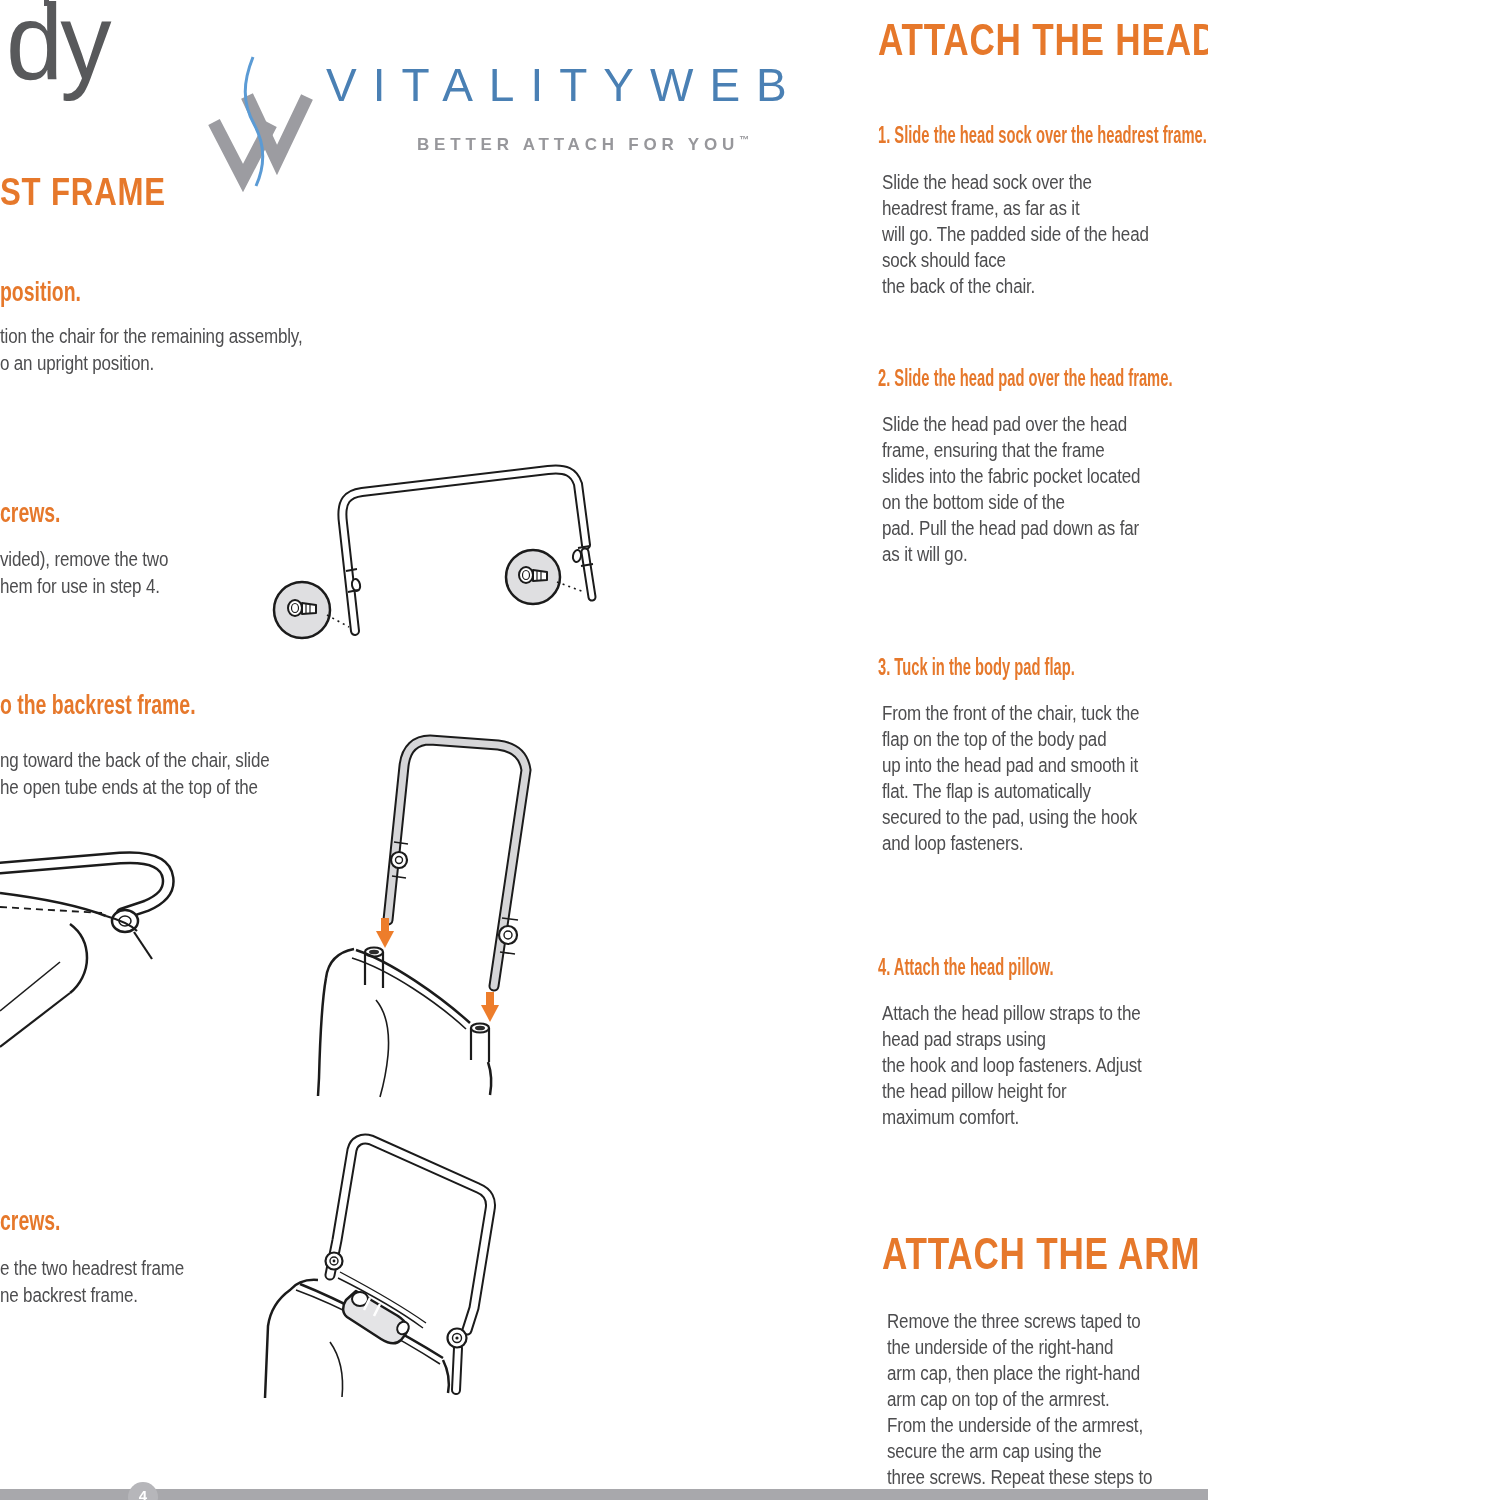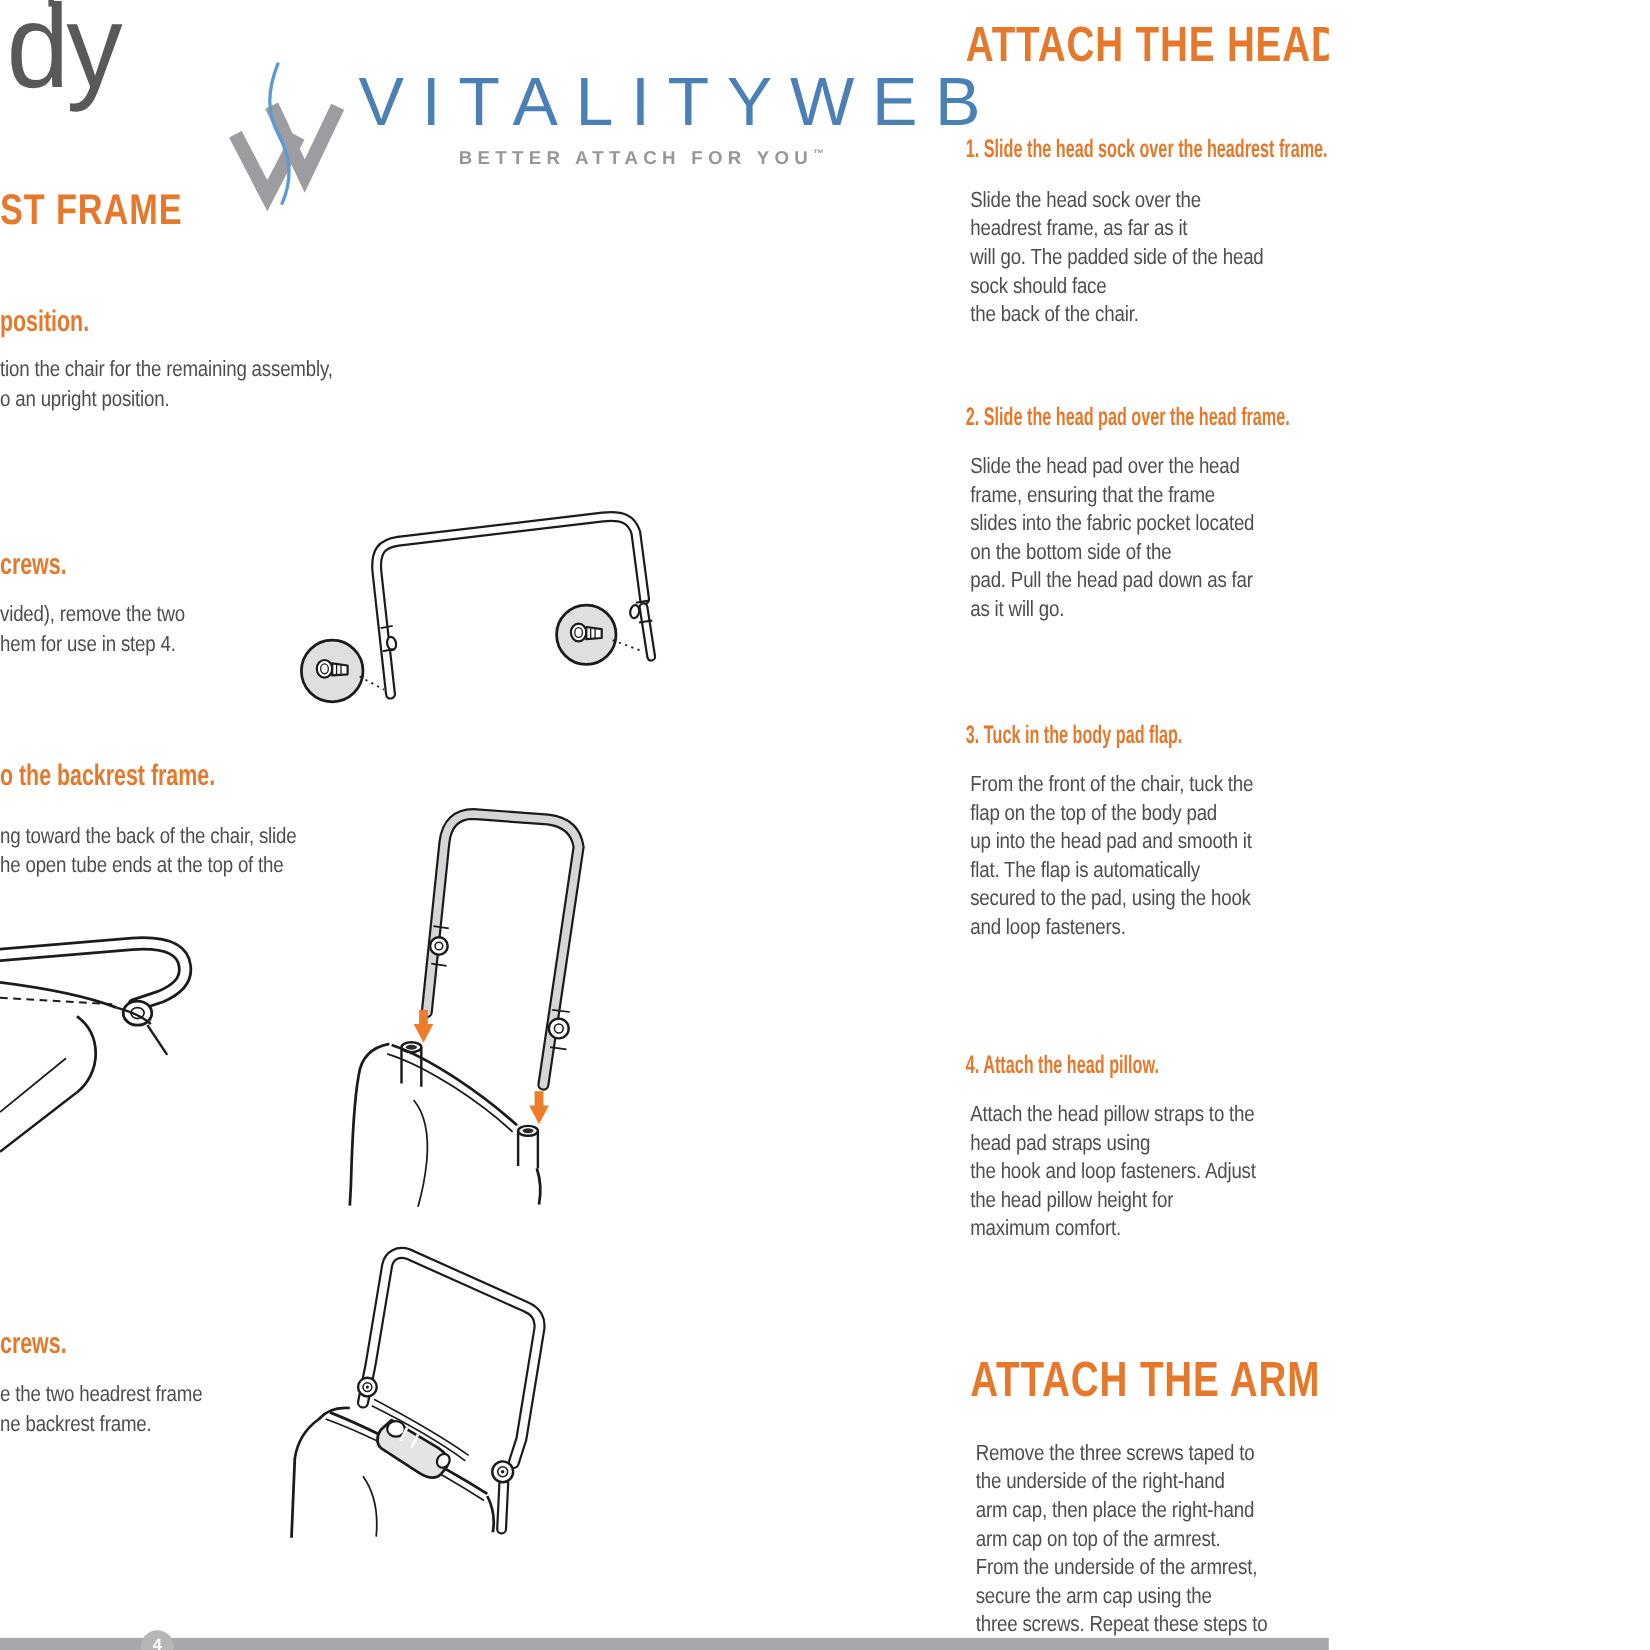--- a/index.html
+++ b/index.html
@@ -18,21 +18,21 @@
   .left-head{font-weight:bold;font-size:27px;transform:scaleX(.72);transform-origin:0 0;}
   .h-step{font-weight:bold;font-size:23px;transform:scaleX(.64);transform-origin:0 0;}
   .h-sec{font-weight:bold;font-size:45px;letter-spacing:1px;
          transform:scaleX(.78);transform-origin:0 0;}
   
   .bodyline{font-size:20px;color:#4D4D4F;letter-spacing:-.2px;
             transform:scaleX(.85);transform-origin:0 0;}
   .bodyblock{font-size:20px;color:#4D4D4F;line-height:26px;letter-spacing:-.2px;
              transform:scaleX(.85);transform-origin:0 0;}
   
-  .brand{font-size:62px;color:#4A80B4;letter-spacing:16px;font-weight:400;}
+  .brand{font-size:46px;color:#4A80B4;letter-spacing:16px;font-weight:400;}
   .tagline{font-size:17px;color:#97979B;letter-spacing:4.8px;font-weight:bold;}
   .tagline sup{font-size:10px;letter-spacing:0;}
   
   .footer-bar{left:0;top:1489px;width:1500px;height:11px;background:#A8A8AC;}
   .page-dot{width:30px;height:30px;border-radius:50%;background:#B6B6BA;
             color:#fff;font-weight:bold;font-size:15px;text-align:center;line-height:27px;}
   svg{position:absolute;left:0;top:0;pointer-events:none;}
 </style>
 </head>
 <body>

